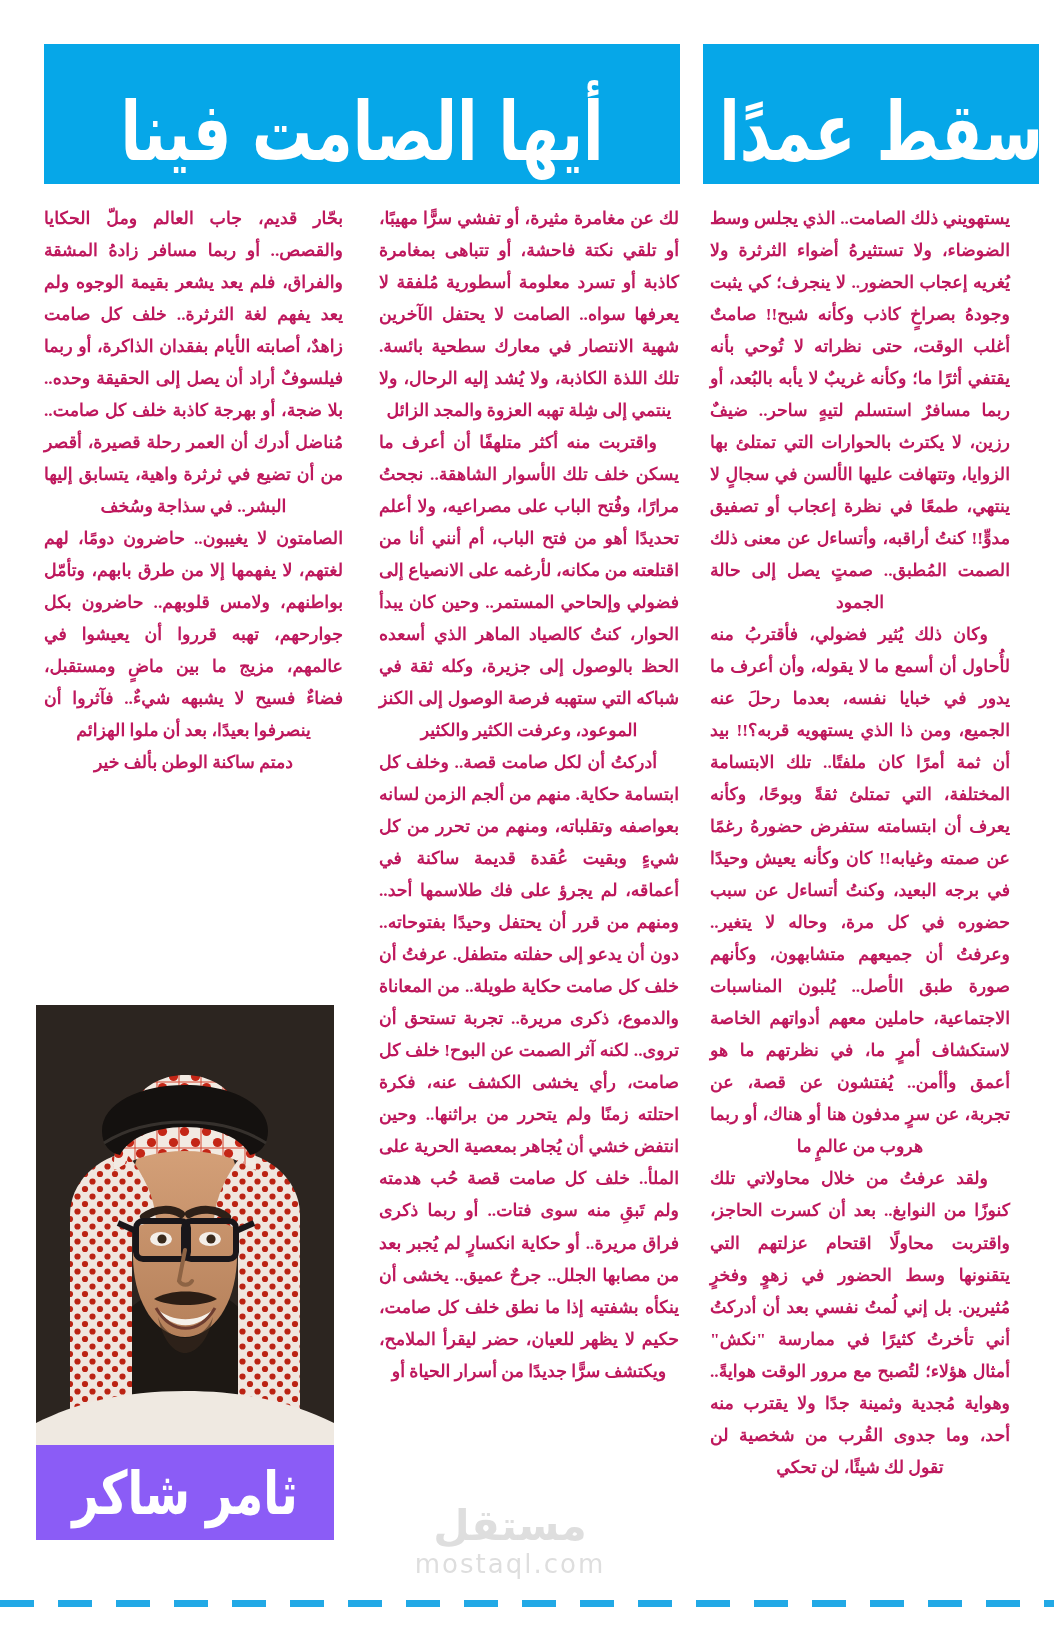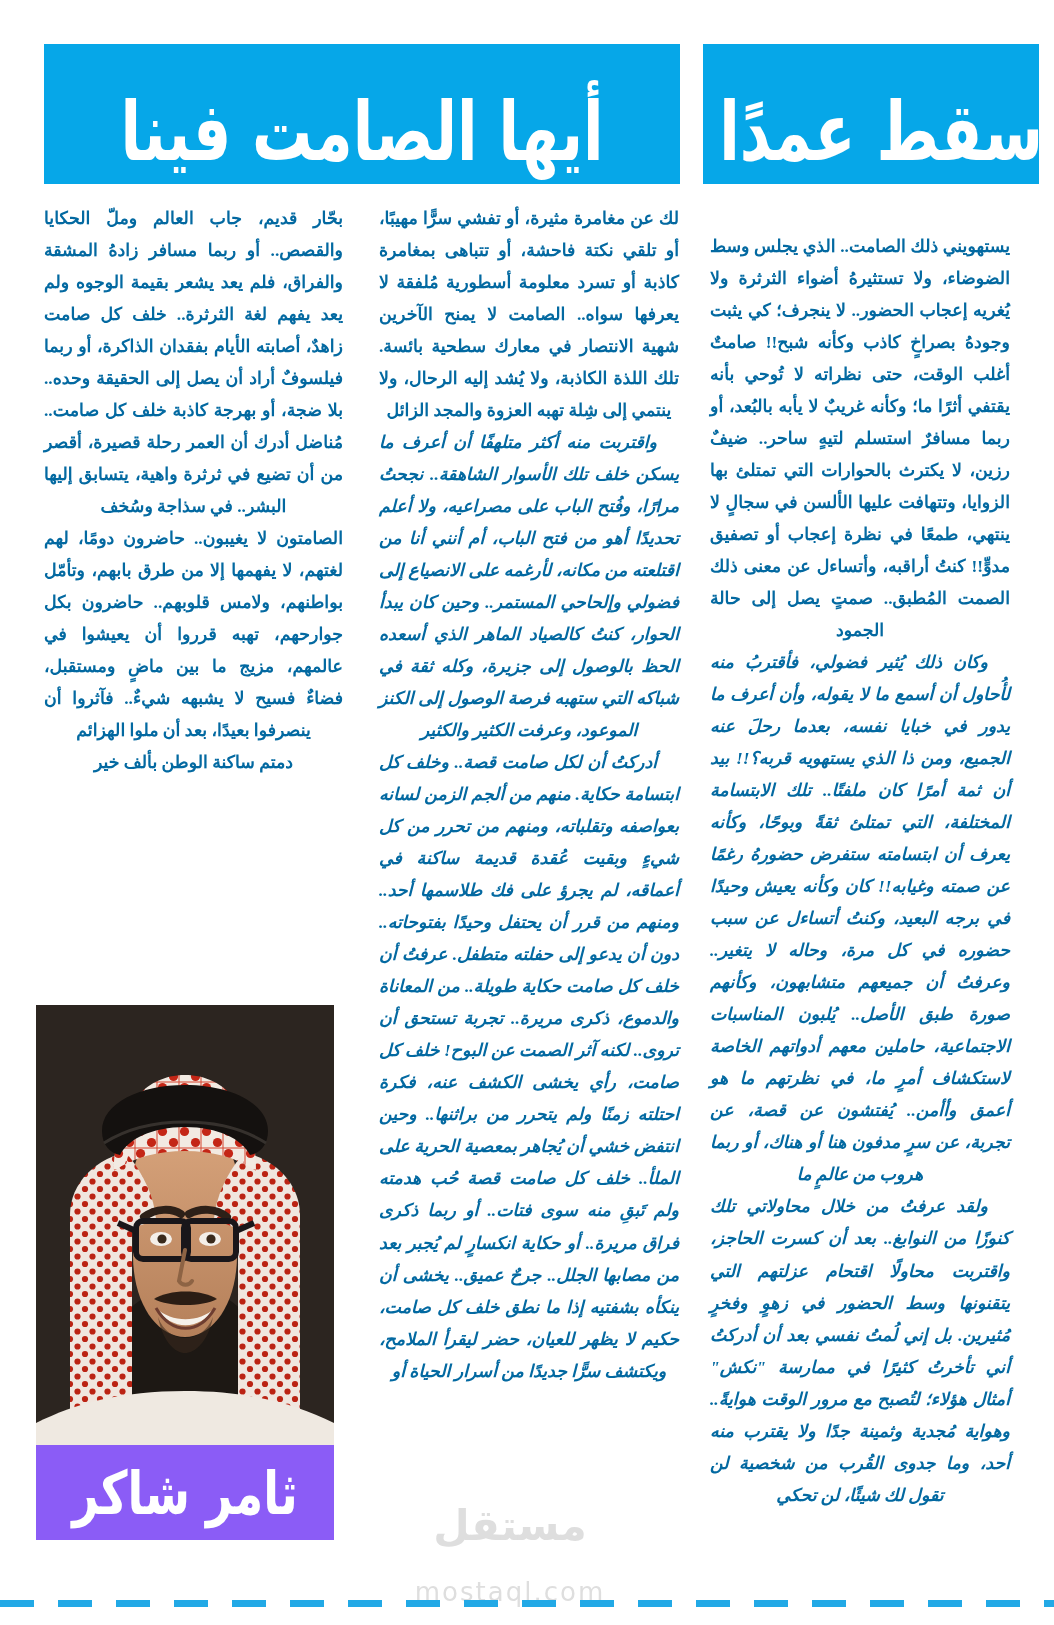--- a/index.html
+++ b/index.html
@@ -62,44 +62,44 @@
     font-size: 60px;
     padding-bottom: 10px;
     transform: scaleY(1.35) translateX(10px);
   }
 
   
   .col {
     position: absolute;
     top: 202px;
     width: 300px;
-    color: #0369a1;
+    color: #be185d;
     font-size: 17.4px;
     line-height: 1.84;
     text-align: justify;
     text-align-last: center;
     direction: rtl;
     font-family: "Liberation Serif", "DejaVu Serif", serif;
     font-weight: 600;
     letter-spacing: -0.1px;
   }
   .col p {
     margin: 0 0 0 0;
     text-indent: 0;
   }
   .col p + p { margin-top: 0; }
-  .col p.indent { text-indent: 22px; font-style: italic; }
+  .col p.indent { text-indent: 22px; }
 
   #col-right  { right: 44px;  }
   #col-middle { right: 375px; }
   #col-left   { right: 711px; width: 299px; }
 
   #col-left { height: 740px; }
   #col-middle { height: 1370px; }
-  #col-right { height: 1370px; margin-top: 28px; }
+  #col-right { height: 1370px; }
 
   
   .photo-block {
     position: absolute;
     left: 36px;
     top: 1005px;
     width: 298px;
     height: 573px;
   }
   .photo {
@@ -139,21 +139,21 @@
     position: absolute;
     left: 395px;
     top: 1505px;
     width: 230px;
     height: 100px;
     pointer-events: none;
     opacity: 0.22;
     display: flex;
     flex-direction: column;
     align-items: center;
-    justify-content: space-between;
+    justify-content: flex-start;
     color: #6b6b6b;
     font-family: "DejaVu Sans", "Liberation Sans", sans-serif;
   }
   .watermark .wm-ar {
     font-size: 42px;
     font-weight: 700;
     letter-spacing: 1px;
     line-height: 1;
   }
   .watermark .wm-en {
@@ -189,21 +189,21 @@
     <span class="banner-title">سقط عمدًا</span>
   </div>
 
   <div class="col" id="col-right">
     <p>يستهويني ذلك الصامت.. الذي يجلس وسط الضوضاء، ولا تستثيرهُ أضواء الثرثرة ولا يُغريه إعجاب الحضور.. لا ينجرف؛ كي يثبت وجودهُ بصراخٍ كاذب وكأنه شبح!! صامتٌ أغلب الوقت، حتى نظراته لا تُوحي بأنه يقتفي أثرًا ما؛ وكأنه غريبٌ لا يأبه بالبُعد، أو ربما مسافرٌ استسلم لتيهٍ ساحر.. ضيفٌ رزين، لا يكترث بالحوارات التي تمتلئ بها الزوايا، وتتهافت عليها الألسن في سجالٍ لا ينتهي، طمعًا في نظرة إعجاب أو تصفيق مدوٍّ!! كنتُ أراقبه، وأتساءل عن معنى ذلك الصمت المُطبق.. صمتٍ يصل إلى حالة الجمود</p>
     <p class="indent">وكان ذلك يُثير فضولي، فأقتربُ منه لأُحاول أن أسمع ما لا يقوله، وأن أعرف ما يدور في خبايا نفسه، بعدما رحلَ عنه الجميع، ومن ذا الذي يستهويه قربه؟!! بيد أن ثمة أمرًا كان ملفتًا.. تلك الابتسامة المختلفة، التي تمتلئ ثقةً وبوحًا، وكأنه يعرف أن ابتسامته ستفرض حضورهُ رغمًا عن صمته وغيابه!! كان وكأنه يعيش وحيدًا في برجه البعيد، وكنتُ أتساءل عن سبب حضوره في كل مرة، وحاله لا يتغير.. وعرفتُ أن جميعهم متشابهون، وكأنهم صورة طبق الأصل.. يُلبون المناسبات الاجتماعية، حاملين معهم أدواتهم الخاصة لاستكشاف أمرٍ ما، في نظرتهم ما هو أعمق وأأمن.. يُفتشون عن قصة، عن تجربة، عن سرٍ مدفون هنا أو هناك، أو ربما هروب من عالمٍ ما</p>
     <p class="indent">ولقد عرفتُ من خلال محاولاتي تلك كنوزًا من النوابغ.. بعد أن كسرت الحاجز، واقتربت محاولًا اقتحام عزلتهم التي يتقنونها وسط الحضور في زهوٍ وفخرٍ مُثيرين. بل إني لُمتُ نفسي بعد أن أدركتُ أني تأخرتُ كثيرًا في ممارسة "نكش" أمثال هؤلاء؛ لتُصبح مع مرور الوقت هوايةً.. وهواية مُجدية وثمينة جدًا ولا يقترب منه أحد، وما جدوى القُرب من شخصية لن تقول لك شيئًا، لن تحكي</p>
   </div>
 
   <div class="col" id="col-middle">
-    <p>لك عن مغامرة مثيرة، أو تفشي سرًّا مهيبًا، أو تلقي نكتة فاحشة، أو تتباهى بمغامرة كاذبة أو تسرد معلومة أسطورية مُلفقة لا يعرفها سواه.. الصامت لا يمنح الآخرين شهية الانتصار في معارك سطحية بائسة. تلك اللذة الكاذبة، ولا يُشد إليه الرحال، ولا ينتمي إلى شِلة تهبه العزوة والمجد الزائل</p>
+    <p>لك عن مغامرة مثيرة، أو تفشي سرًّا مهيبًا، أو تلقي نكتة فاحشة، أو تتباهى بمغامرة كاذبة أو تسرد معلومة أسطورية مُلفقة لا يعرفها سواه.. الصامت لا يحتفل الآخرين شهية الانتصار في معارك سطحية بائسة. تلك اللذة الكاذبة، ولا يُشد إليه الرحال، ولا ينتمي إلى شِلة تهبه العزوة والمجد الزائل</p>
     <p class="indent">واقتربت منه أكثر متلهفًا أن أعرف ما يسكن خلف تلك الأسوار الشاهقة.. نجحتُ مرارًا، وفُتح الباب على مصراعيه، ولا أعلم تحديدًا أهو من فتح الباب، أم أنني أنا من اقتلعته من مكانه، لأرغمه على الانصياع إلى فضولي وإلحاحي المستمر.. وحين كان يبدأ الحوار، كنتُ كالصياد الماهر الذي أسعده الحظ بالوصول إلى جزيرة، وكله ثقة في شباكه التي ستهبه فرصة الوصول إلى الكنز الموعود، وعرفت الكثير والكثير</p>
     <p class="indent">أدركتُ أن لكل صامت قصة.. وخلف كل ابتسامة حكاية. منهم من ألجم الزمن لسانه بعواصفه وتقلباته، ومنهم من تحرر من كل شيءٍ وبقيت عُقدة قديمة ساكنة في أعماقه، لم يجرؤ على فك طلاسمها أحد.. ومنهم من قرر أن يحتفل وحيدًا بفتوحاته.. دون أن يدعو إلى حفلته متطفل. عرفتُ أن خلف كل صامت حكاية طويلة.. من المعاناة والدموع، ذكرى مريرة.. تجربة تستحق أن تروى.. لكنه آثر الصمت عن البوح! خلف كل صامت، رأي يخشى الكشف عنه، فكرة احتلته زمنًا ولم يتحرر من براثنها.. وحين انتفض خشي أن يُجاهر بمعصية الحرية على الملأ.. خلف كل صامت قصة حُب هدمته ولم تَبقِ منه سوى فتات.. أو ربما ذكرى فراق مريرة.. أو حكاية انكسارٍ لم يُجبر بعد من مصابها الجلل.. جرحٌ عميق.. يخشى أن ينكأه بشفتيه إذا ما نطق خلف كل صامت، حكيم لا يظهر للعيان، حضر ليقرأ الملامح، ويكتشف سرًّا جديدًا من أسرار الحياة أو</p>
   </div>
 
   <div class="col" id="col-left">
     <p>بحّار قديم، جاب العالم وملّ الحكايا والقصص.. أو ربما مسافر زادهُ المشقة والفراق، فلم يعد يشعر بقيمة الوجوه ولم يعد يفهم لغة الثرثرة.. خلف كل صامت زاهدٌ، أصابته الأيام بفقدان الذاكرة، أو ربما فيلسوفٌ أراد أن يصل إلى الحقيقة وحده.. بلا ضجة، أو بهرجة كاذبة خلف كل صامت.. مُناضل أدرك أن العمر رحلة قصيرة، أقصر من أن تضيع في ثرثرة واهية، يتسابق إليها البشر.. في سذاجة وسُخف</p>
     <p>الصامتون لا يغيبون.. حاضرون دومًا، لهم لغتهم، لا يفهمها إلا من طرق بابهم، وتأمّل بواطنهم، ولامس قلوبهم.. حاضرون بكل جوارحهم، تهبه قرروا أن يعيشوا في عالمهم، مزيج ما بين ماضٍ ومستقبل، فضاءٌ فسيح لا يشبهه شيءٌ.. فآثروا أن ينصرفوا بعيدًا، بعد أن ملوا الهزائم</p>
     <p>دمتم ساكنة الوطن بألف خير</p>
   </div>
 

